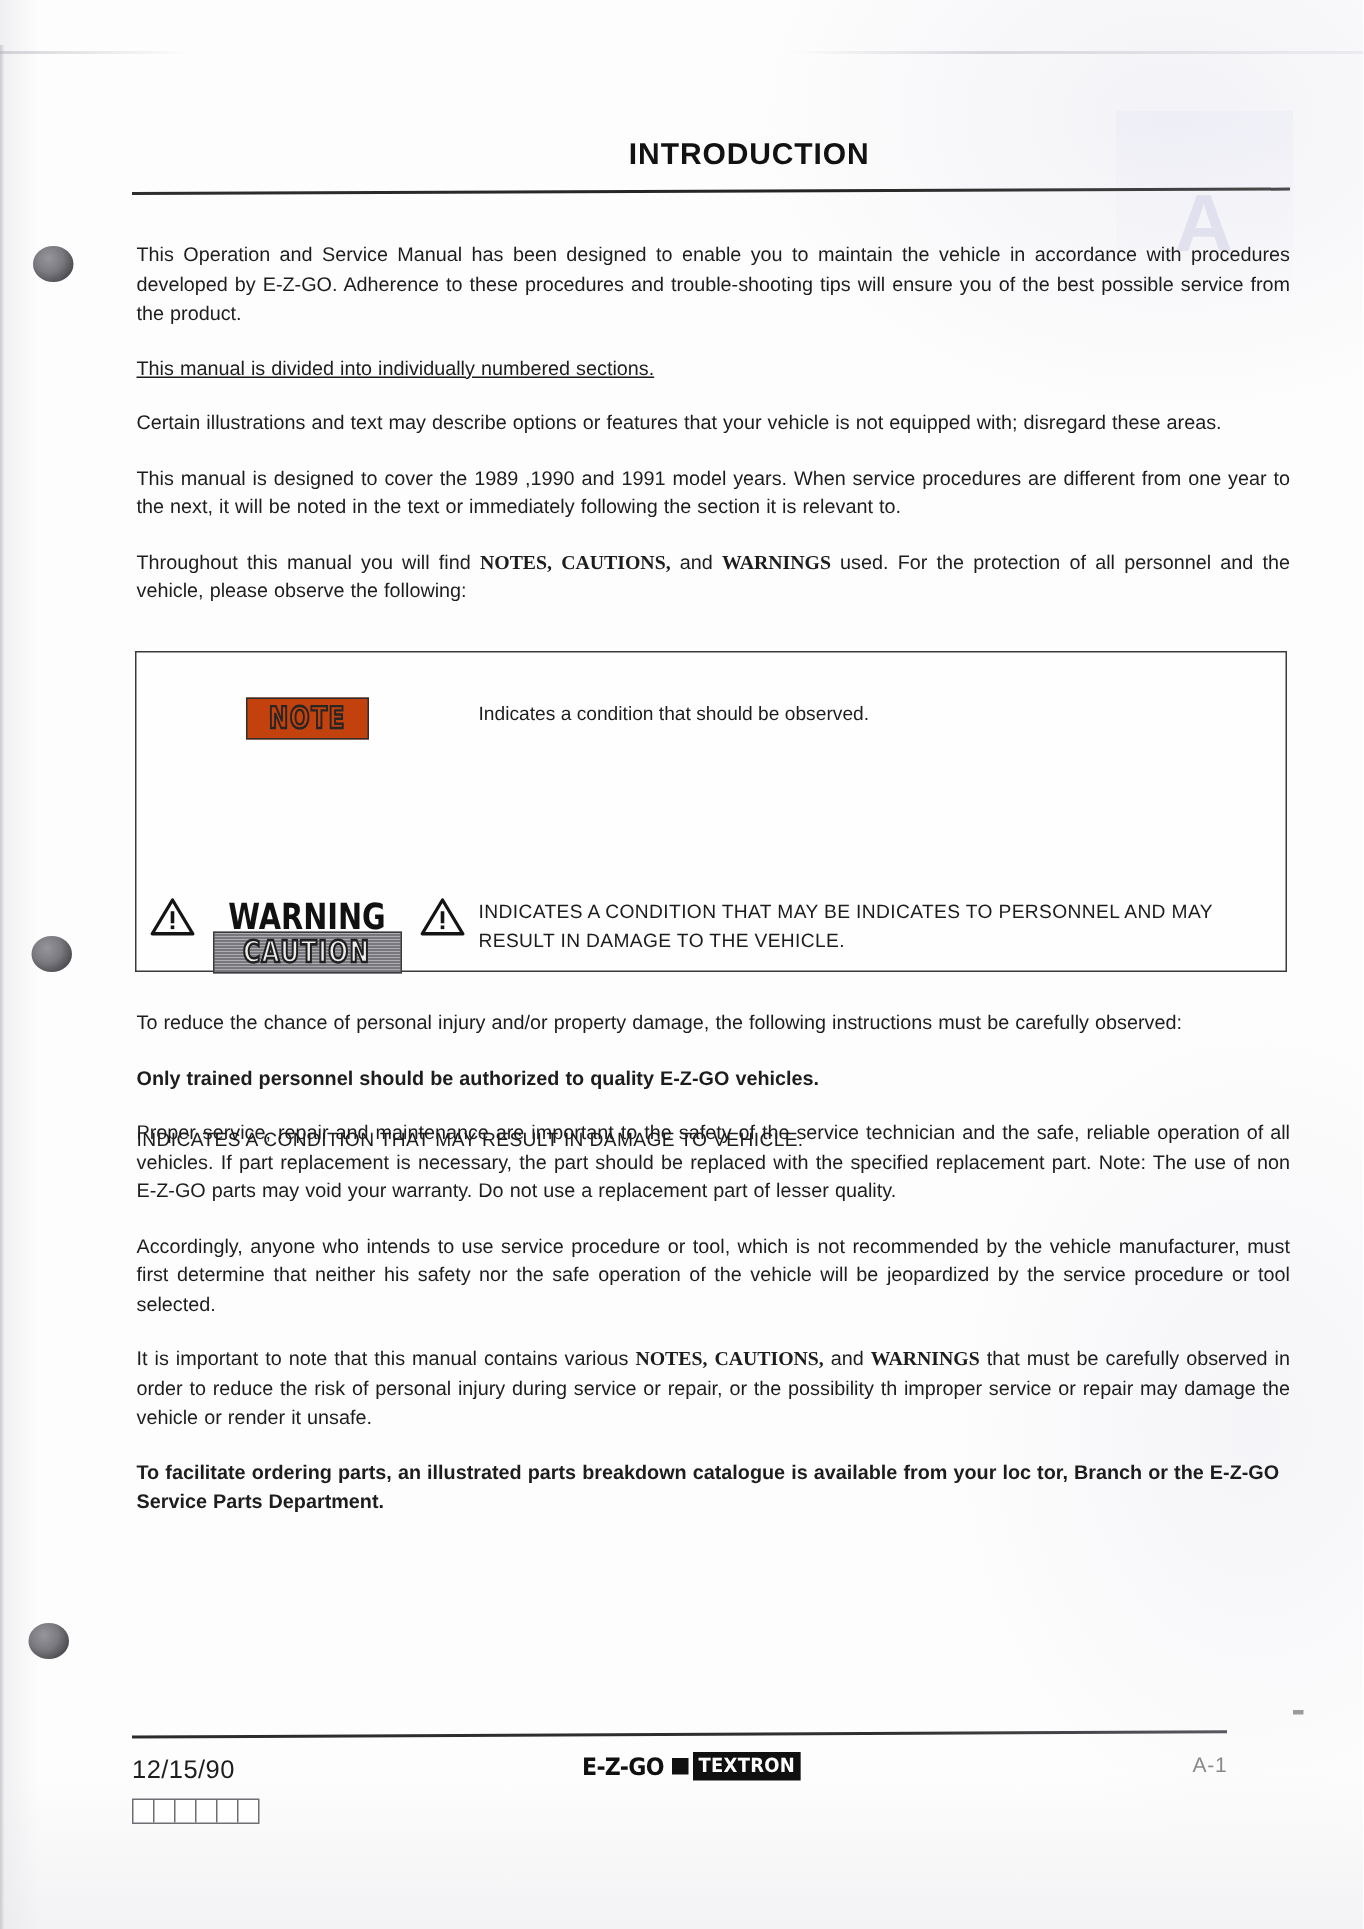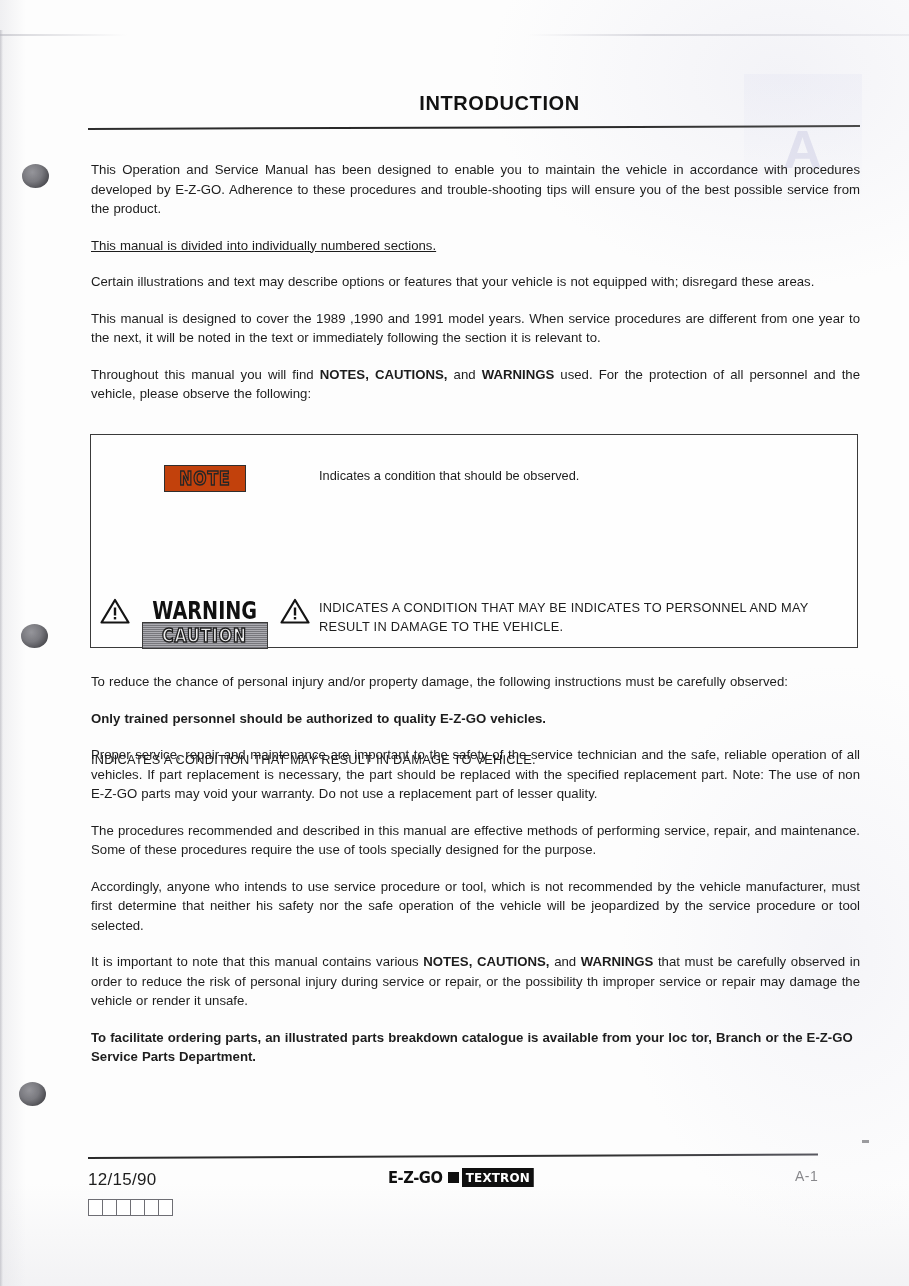--- a/index.html
+++ b/index.html
@@ -112,21 +112,21 @@
     font-size: 13.2px;
     line-height: 19.5px;
     text-align: justify;
     color: #1d1d1d;
     word-spacing: 0.4px;
   }
   p.para.bold {
     font-weight: bold;
     text-align: left;
   }
-  p.para b { font-weight: bold; }
+  p.para b { font-weight: bold; font-family: Liberation Serif, serif; }
   p.no-justify { text-align: left; text-decoration: underline; }
 
   
   .notice-box {
     position: absolute;
     left: 90px; top: 434px;
     width: 768px; height: 214px;
     border: 1.6px solid #3a3a3a;
     box-sizing: border-box;
     background: #fefefe;
@@ -352,21 +352,20 @@
       </div>
       <div class="desc-cell desc-upper">INDICATES A CONDITION THAT MAY BE INDICATES TO PERSONNEL AND MAY RESULT IN DAMAGE TO THE VEHICLE.</div>
     </div>
 
   </div>
 
   <div class="body-col" style="top:672px;">
     <p class="para">To reduce the chance of personal injury and/or property damage, the following instructions must be carefully observed:</p>
     <p class="para bold">Only trained personnel should be authorized to quality E-Z-GO vehicles.</p>
     <p class="para">Proper service, repair and maintenance are important to the safety of the service technician and the safe, reliable operation of all vehicles.  If part replacement is necessary, the part should be replaced with the specified replacement part. Note: The use of non E-Z-GO parts may void your warranty.  Do not use a replacement part of lesser quality.</p>
-    <p class="para">The procedures recommended and described in this manual are effective methods of performing service, repair, and maintenance.  Some of these procedures require the use of tools specially designed for the purpose.</p>
     <p class="para">Accordingly, anyone who intends to use service procedure or tool, which is not recommended by the vehicle manufacturer, must first determine that neither his safety nor the safe operation of the vehicle will be jeopardized by the service procedure or tool selected.</p>
     <p class="para">It is important to note that this manual contains various <b>NOTES,</b> <b>CAUTIONS,</b> and <b>WARNINGS</b> that must be carefully observed in order to reduce the risk of personal injury during service or repair, or the possibility th improper service or repair may damage the vehicle or render it unsafe.</p>
     <p class="para bold">To facilitate ordering parts, an illustrated parts breakdown catalogue is available from your loc tor, Branch or the E-Z-GO Service Parts Department.</p>
   </div>
 
   <div class="footer-rule"></div>
   <div class="footer-date">12/15/90</div>
 
   <div class="revision-boxes">
     <span class="cell"></span>

